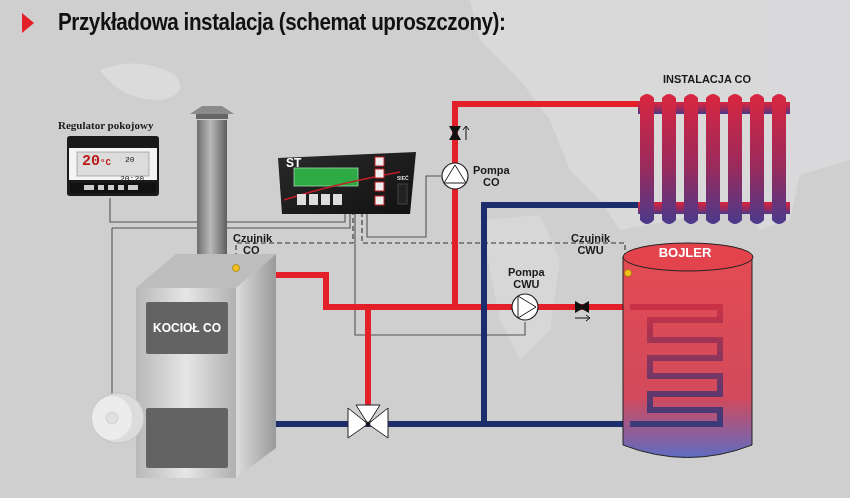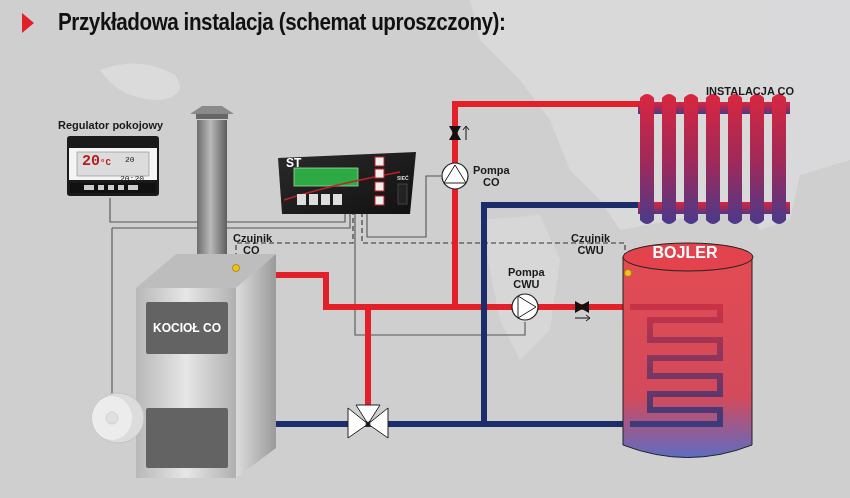--- a/index.html
+++ b/index.html
@@ -2,21 +2,21 @@
 <html><head>
 <meta charset="utf-8">
 <style>
   html,body{margin:0;padding:0;}
   body{width:850px;height:498px;overflow:hidden;background:#cfcfd0;font-family:"Liberation Sans",sans-serif;position:relative;}
   #stage{position:absolute;left:0;top:0;width:850px;height:484px;border-radius:27px;}
   .lbl{position:absolute;font-family:"Liberation Sans",sans-serif;font-weight:bold;color:#1a1a1a;font-size:11px;line-height:12px;text-align:center;white-space:nowrap;}
   .title{position:absolute;left:58px;top:8px;font-family:"Liberation Sans",sans-serif;font-weight:bold;font-size:24px;color:#111;letter-spacing:-0.5px;transform:scaleX(0.86);transform-origin:left center;white-space:nowrap;}
   .title-marker{position:absolute;left:22px;top:13px;width:0;height:0;border-top:10px solid transparent;border-bottom:10px solid transparent;border-left:12px solid #e3202a;}
   .kociol{position:absolute;left:147px;top:322px;width:80px;font-size:12px;color:#fff;text-align:center;}
-  .bojler{position:absolute;left:645px;top:247px;width:80px;font-size:16px;color:#fff;text-align:center;}
+  .bojler{position:absolute;left:645px;top:247px;width:80px;font-size:13px;color:#fff;text-align:center;}
 </style>
 </head>
 <body>
 
 <div id="stage">
   <svg width="850" height="498" viewBox="0 0 850 498" xmlns="http://www.w3.org/2000/svg" style="position:absolute;left:0;top:0;">
     <defs>
       <linearGradient id="radGrad" x1="0" y1="0" x2="0" y2="1">
         <stop offset="0" stop-color="#d9263f"></stop>
         <stop offset="0.55" stop-color="#9b2a5c"></stop>
@@ -181,22 +181,22 @@
         <rect x="375" y="182" width="9" height="9"></rect>
         <rect x="375" y="196" width="9" height="9"></rect>
       </g>
       <rect x="398" y="184" width="9" height="20" fill="#222" stroke="#444"></rect>
     </g>
   </svg>
 
   <div class="title-marker"></div>
   <div class="title">Przykładowa instalacja (schemat uproszczony):</div>
 
-  <div class="lbl" style="left:58px;top:119px;">Regulator pokojowy</div>
-  <div class="lbl" style="left:706px;top:73px;margin-top:12px;">INSTALACJA CO</div>
+  <div class="lbl" style="left:58px;top:119px;font-family:Liberation Serif, serif;">Regulator pokojowy</div>
+  <div class="lbl" style="left:663px;top:73px;">INSTALACJA CO</div>
 
   <div class="lbl" style="left:473px;top:164px;">
     <div>Pompa</div>
     <div>CO</div>
   </div>
   <div class="lbl" style="left:508px;top:266px;">
     <div>Pompa</div>
     <div>CWU</div>
   </div>
   <div class="lbl" style="left:233px;top:232px;text-align:left;">

